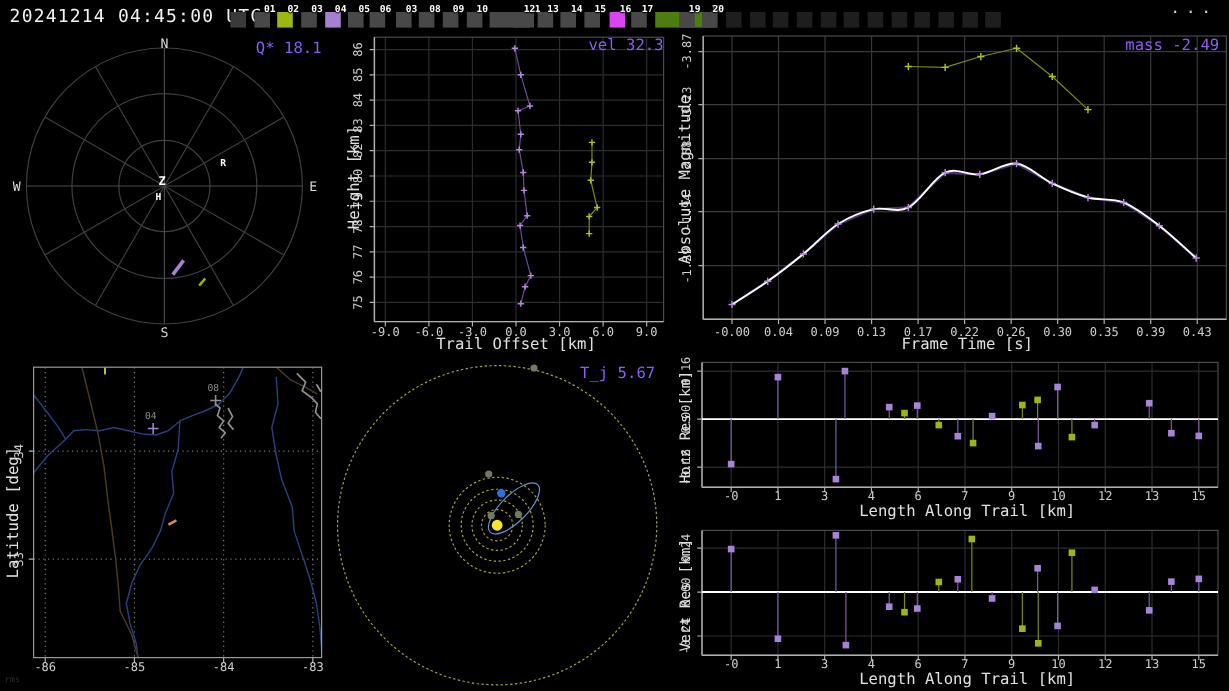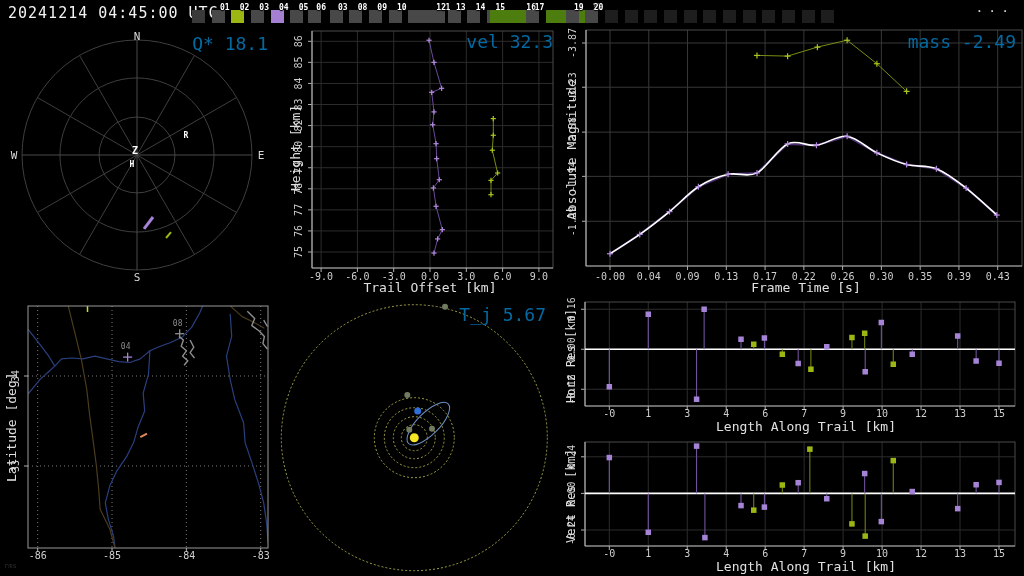--- a/index.html
+++ b/index.html
@@ -7,21 +7,21 @@
           font-family:"DejaVu Sans Mono",monospace;color:#e8e8e8;}
   #topbar{position:absolute;left:0;top:0;width:1024px;height:28px;background:#000;}
   #timestamp{position:absolute;left:8px;top:4px;font-size:15px;color:#f2f2f2;letter-spacing:1px;}
   #stations{position:absolute;left:192px;top:0;width:700px;height:28px;}
   .sq{position:absolute;top:10px;width:13px;height:13px;}
   .sqlab{position:absolute;top:-7px;right:-5px;font-size:8px;font-weight:bold;color:#fff;
          text-shadow:0 1px 1px #000,1px 0 1px #000,-1px 0 1px #000,0 -1px 1px #000;}
   #overflow{position:absolute;right:10px;top:0px;font-size:13px;color:#d8d8d8;letter-spacing:5px;cursor:default;}
   .panel{position:absolute;background:#000;}
   .panel svg{position:absolute;left:0;top:0;}
-  .ptitle{position:absolute;font-size:18px;color:#0369a1;white-space:nowrap;z-index:3;}
+  .ptitle{position:absolute;font-size:13px;color:#8b5cf6;white-space:nowrap;z-index:3;}
   .caption{position:absolute;font-size:13px;color:#e0e0e0;text-align:center;white-space:nowrap;z-index:3;}
   .xlabel{position:absolute;font-size:13px;color:#e0e0e0;text-align:center;width:100%;white-space:nowrap;z-index:3;}
   .vlabel{position:absolute;font-size:13px;color:#e0e0e0;white-space:nowrap;
           transform:rotate(-90deg);transform-origin:0 0;z-index:3;}
   #watermark{position:absolute;left:4px;top:562px;font-size:7px;color:#2d2d2d;z-index:4;}
 </style>
 </head>
 <body>
 <div id="screen">
 
@@ -67,21 +67,21 @@
         </div>
         <div class="sq" style="left: 255.7px; background: rgb(72, 72, 72);">
           <span class="sqlab">13</span>
         </div>
         <div class="sq" style="left: 275.4px; background: rgb(72, 72, 72);">
           <span class="sqlab">14</span>
         </div>
         <div class="sq" style="left: 295.1px; background: rgb(72, 72, 72);">
           <span class="sqlab">15</span>
         </div>
-        <div class="sq" style="left: 298px; background: #4d7c0f; padding-left: 28px;">
+        <div class="sq" style="left: 316px; background: #d946ef;">
           <span class="sqlab">16</span>
         </div>
         <div class="sq" style="left: 334.4px; background: rgb(72, 72, 72);">
           <span class="sqlab">17</span>
         </div>
         <div class="sq" style="left: 354.1px; background: #4d7c0f; padding-left: 38px;">
           <span class="sqlab">18</span>
         </div>
         <div class="sq" style="left: 373.7px; background: rgb(72, 72, 72);">
           <span class="sqlab">19</span>

